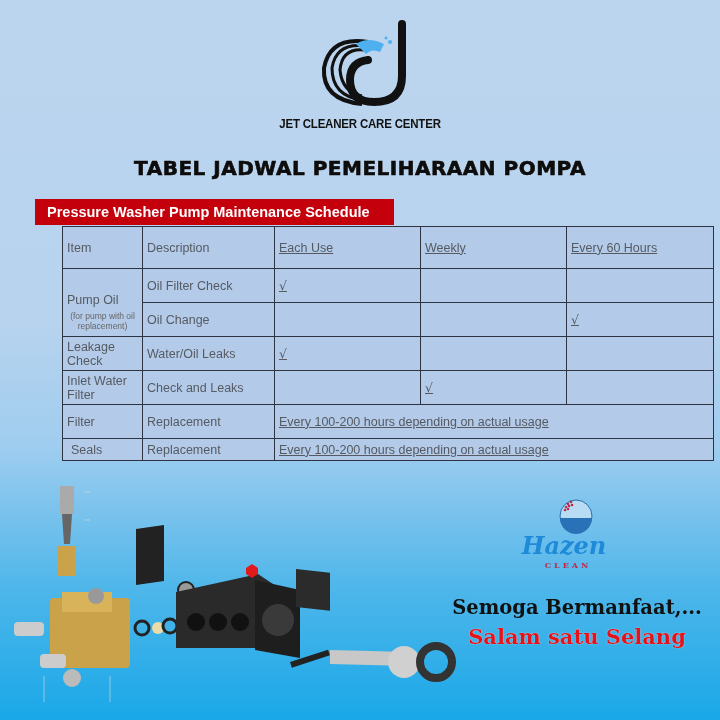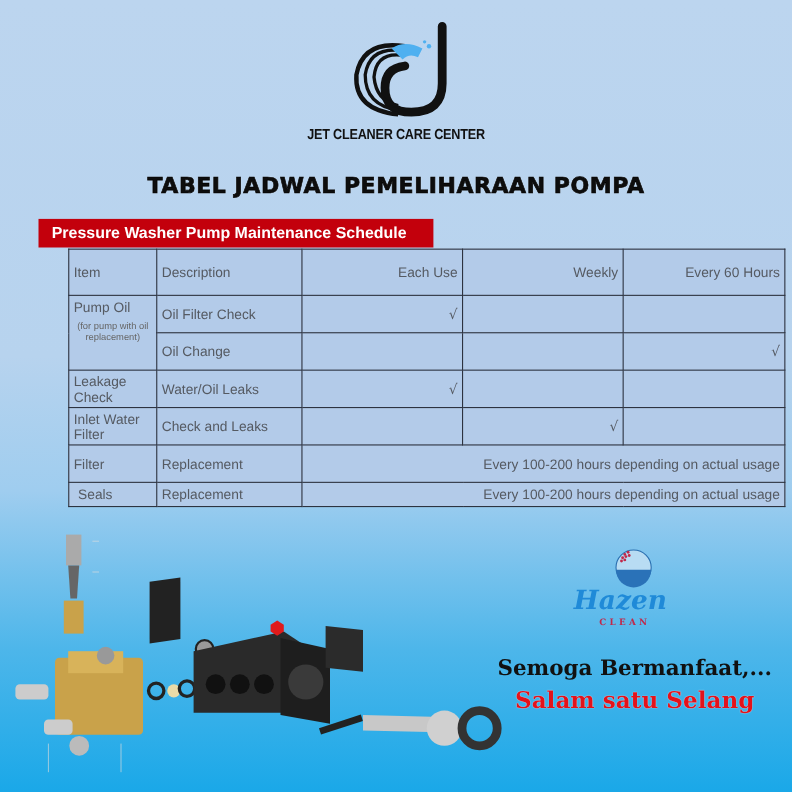--- a/index.html
+++ b/index.html
@@ -14,21 +14,21 @@
     letter-spacing:-0.2px; color:#111; transform:scaleY(1.15); }
   .headline { position:absolute; left:0; width:720px; top:156px; text-align:center;
     font-family:"DejaVu Sans", sans-serif; font-weight:bold; font-size:20px; letter-spacing:0.5px;
     color:#0d0d0d; -webkit-text-stroke:0.6px #000; text-shadow: 0 0 1px #fff; }
   .tbl-title { position:absolute; left:35px; top:199px; width:359px; height:26px;
     background:#c3000c; color:#fff; font-weight:bold; font-size:14.5px;
     line-height:26px; padding-left:12px; box-sizing:border-box; }
   table.sched { position:absolute; left:34px; top:226px; width:651px; border-collapse:collapse;
     table-layout:fixed; background:#b3cbe9;margin-left:28px; }
   table.sched td { border:1.2px solid #2d3340; color:#555a62; font-size:12.5px; padding:0 4px; }
-  td.c { text-align:right; }
+  td.c { text-align:left;text-decoration:underline; }
   .chk { font-family:"DejaVu Sans", sans-serif; font-size:17px; color:#222; }
   .small { font-size:8.5px; color:#666; line-height:10px; display:block; margin-top:4px;text-align:center; }
   .hazen { position:absolute; left:512px; top:496px; width:110px; height:78px; }
   .msg1 { position:absolute; left:432px; top:596px; width:290px; text-align:center;
     font-family:"DejaVu Serif", serif; font-weight:bold; font-size:19.5px; color:#111; }
   .msg2 { position:absolute; left:432px; top:624px; width:290px; text-align:center;
     font-family:"DejaVu Serif", serif; font-weight:bold; font-size:21px; color:#e3121b;
     text-shadow: 0 0 1px #fff; }
   .parts { position:absolute; left:0; top:480px; width:470px; height:240px; }
 </style>
@@ -58,21 +58,21 @@
   </colgroup>
   <tbody>
       <tr style="height:42px">
     <td>Item</td>
     <td>Description</td>
     <td class="c">Each Use</td>
     <td class="c">Weekly</td>
     <td class="c">Every 60 Hours</td>
   </tr>
   <tr style="height:34px">
-    <td rowspan="2" style="vertical-align:top;padding-top:4px">
+    <td rowspan="2" style="vertical-align:top;padding-top:24px">
       <span>Pump Oil</span>
       <span class="small">(for pump with oil replacement)</span>
     </td>
     <td>Oil Filter Check</td>
     <td class="c chk">√</td>
     <td class="c chk"></td>
     <td class="c chk"></td>
   </tr>
   <tr style="height:34px">
     <td>Oil Change</td>

